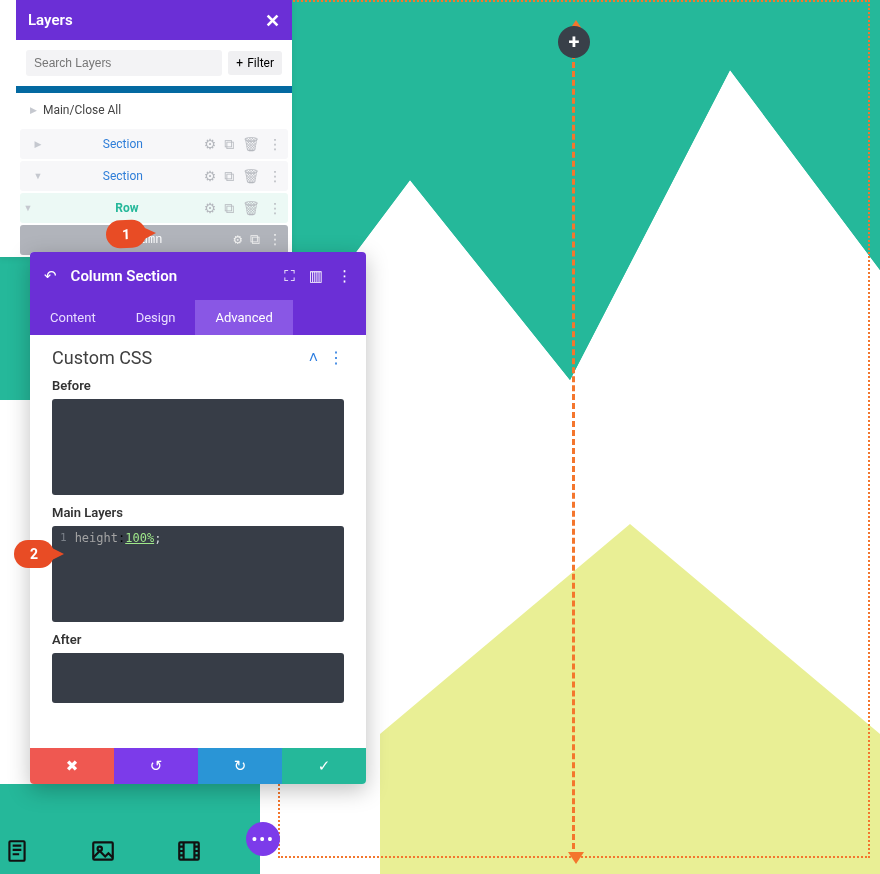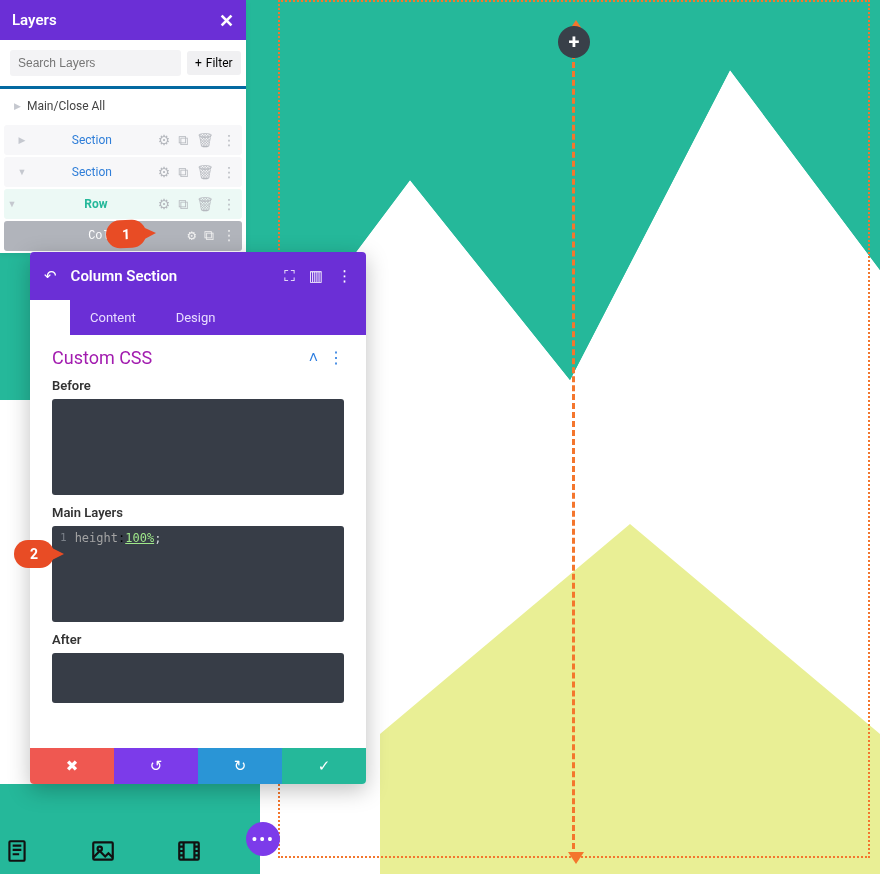--- a/index.html
+++ b/index.html
@@ -96,39 +96,40 @@
     position: absolute;
     bottom: 4px; left: 0; width: 240px; height: 34px;
     display: flex; gap: 60px; align-items: center; padding-left: 4px;
   }
   .bottom-icons svg { width: 26px; height: 26px; }
 
   
   .layers-panel {
     position: absolute;
     top: 0; left: 0;
-    width: 246px;
+    width: 292px;
     background: #fff;
     z-index: 5;
     box-shadow: 0 2px 6px rgba(0,0,0,.08);
+    padding-left: 16px;
   }
   .layers-header {
     background: #6b2fd6;
     color: #fff;
     height: 40px;
     display: flex; align-items: center; justify-content: space-between;
     padding: 0 12px;
     font-size: 15px; font-weight: 600;
   }
   .layers-header .close { font-size: 18px; cursor: pointer; }
 
   .layers-filter {
     display: flex; align-items: center; gap: 6px;
     padding: 10px 10px;
-    border-bottom: 3px solid #0369a1;
+    border-bottom: 7px solid #0369a1;
   }
   .layers-filter input {
     flex: 1;
     border: none;
     background: #f3f3f5;
     padding: 6px 8px;
     font-size: 12px;
     border-radius: 3px;
   }
   .filter-btn {
@@ -190,21 +191,20 @@
     padding: 0 14px;
     gap: 14px;
     font-size: 15px;
   }
   .modal-header .title { flex: 1; font-weight: 600; }
   .modal-header span[data-name$="-icon"] { cursor: pointer; font-size: 15px; }
 
   .modal-tabs {
     background: #6b2fd6;
     display: flex;
-    margin-left: 40px;
   }
   .modal-tabs .tab {
     flex: 0 0 auto;
     padding: 10px 20px;
     font-size: 13px;
     color: #e8dcff;
     cursor: pointer;
   }
   .modal-tabs .tab.active {
     background: #8957e5;
@@ -214,21 +214,21 @@
   .modal-body {
     flex: 1;
     overflow: auto;
     padding: 12px 22px 8px;
   }
   .section-title-row {
     display: flex; align-items: center; justify-content: space-between;
     margin-bottom: 10px;
   }
   .section-title {
-    color: #a21caf;
+    color: #404040;
     font-size: 18px;
   }
   .section-title-row .controls { display: flex; gap: 10px; color: #2c7de0; }
   .field-label {
     font-size: 13px;
     color: #333;
     font-weight: 600;
     margin: 10px 0 6px;
   }
   .code-area {
@@ -415,20 +415,21 @@
   <div class="modal-header" data-name="modal-header">
     <span data-name="back-icon">↶</span>
     <span class="title" data-name="modal-title">Column Section</span>
     <span data-name="expand-icon">⛶</span>
     <span data-name="columns-icon">▥</span>
     <span data-name="kebab-icon">⋮</span>
   </div>
   <div class="modal-tabs" data-name="modal-tabs">
     <div class="tab" data-name="tab-content">Content</div>
     <div class="tab" data-name="tab-design">Design</div>
+    <div class="tab active" data-name="tab-advanced">Advanced</div>
   </div>
   <div class="modal-body" data-name="modal-body">
     <div class="section-title-row" data-name="section-title-row">
       <span class="section-title" data-name="section-title">Custom CSS</span>
       <div class="controls" data-name="section-controls">
         <span data-name="chevron-up-icon">˄</span>
         <span data-name="kebab-icon">⋮</span>
       </div>
     </div>
 

